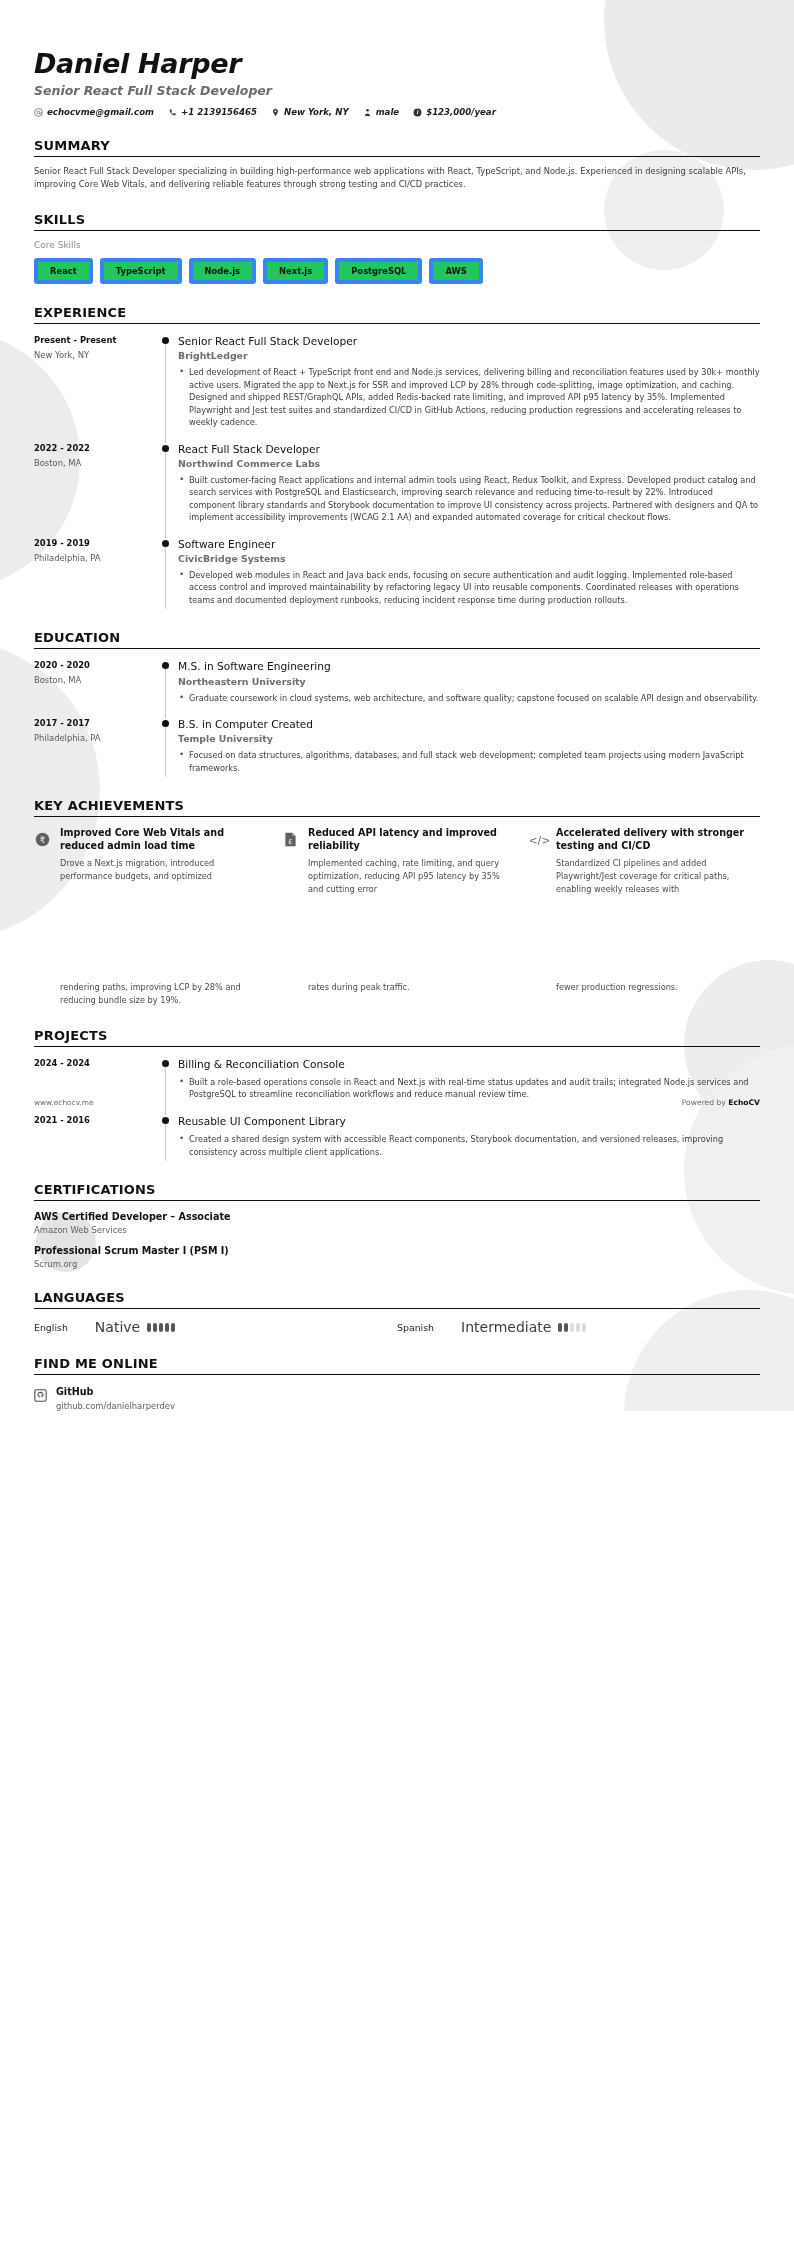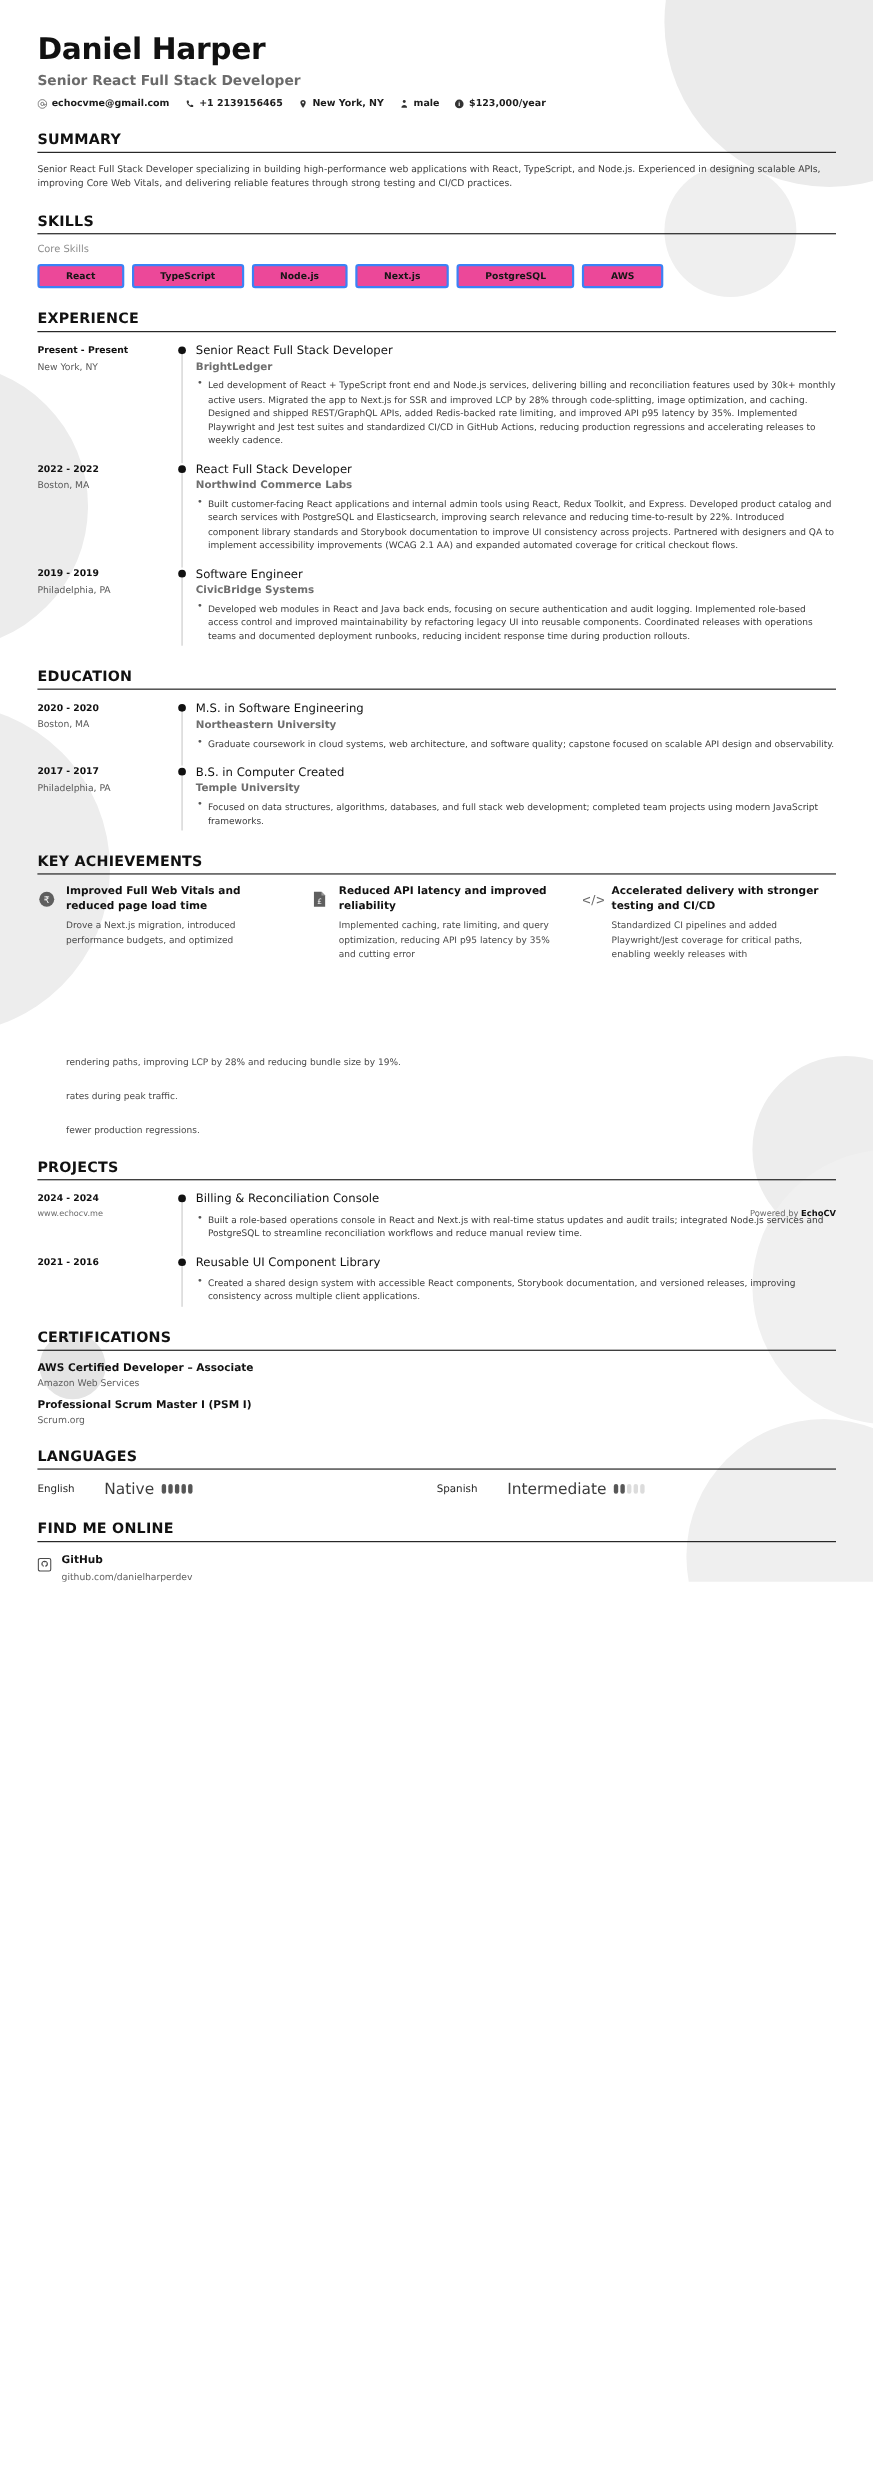--- a/index.html
+++ b/index.html
@@ -24,38 +24,38 @@
   .blob-b2 { width: 250px; height: 250px; right: -80px; top: 1290px; background: #efefef; }
   .blob-b3 { width: 130px; height: 130px; left: 120px; top: 1700px; background: #f1f1f1; }
   .blob-b4 { width: 200px; height: 200px; right: 30px; top: 1800px; background: #f2f2f2; }
   .blob-b5 { width: 170px; height: 170px; left: -70px; top: 1960px; background: #efefef; }
   .blob-b6 { width: 300px; height: 300px; right: -150px; top: 2030px; background: #ededed; }
   .blob-b7 { width: 90px; height: 90px; left: 210px; top: 2040px; background: #f3f3f3; }
 
   .page { position: relative; z-index: 2; padding: 0 34px; }
 
   
-  .hdr { padding-top: 30px; }
+  .hdr { padding-top: 48px; font-style: italic; }
   .name { font-size: 27px; font-weight: 700; letter-spacing: -0.3px; color: #111; }
   .role { font-size: 12.5px; font-weight: 700; color: #6b6b6b; margin-top: 4px; }
   .contacts { display: flex; flex-wrap: wrap; align-items: center; gap: 0 14px; margin-top: 9px; text-align: center; }
   .citem { display: flex; align-items: center; gap: 4px; font-size: 8.6px; font-weight: 700; color: #1d1d1d; }
   .citem svg { display: block; }
 
   
   .sec { margin-top: 21px; position: relative; }
   .sec-h { font-size: 13px; font-weight: 700; letter-spacing: 0.2px; color: #111; padding-bottom: 3px; }
   .sec-rule { border-top: 1.6px solid #111; width: 100%; }
 
   .summary { font-size: 8.4px; line-height: 1.55; color: #3d3d3d; margin-top: 8px; }
 
   
   .skill-group-label { font-size: 9px; color: #8c8c8c; margin-top: 9px; }
   .chips { display: flex; flex-wrap: wrap; gap: 7px; margin-top: 8px; }
-  .chip { border: 2px solid #3b82f6; border-radius: 3px; padding: 4px 24px; font-size: 8.4px; font-weight: 700; color: #161616; background: #ec4899; }
+  .chip { border: 4px solid #3b82f6; border-radius: 3px; padding: 4px 12px; font-size: 8.4px; font-weight: 700; color: #161616; background: #22c55e; }
 
   
   .entry { display: flex; margin-top: 11px; }
   .ent-left { width: 122px; flex: 0 0 122px; padding-right: 8px; }
   .ent-date { font-size: 8.4px; font-weight: 700; color: #111; }
   .ent-loc { font-size: 8.4px; color: #595959; margin-top: 5px; }
   .ent-rail { width: 22px; flex: 0 0 22px; position: relative; }
   .ent-rail .line { position: absolute; left: 9px; top: 4px; bottom: -11px; width: 1px; background: #c9c9c9; }
   .ent-rail .dot { position: absolute; left: 6px; top: 2px; width: 7px; height: 7px; border-radius: 50%; background: #111; z-index: 2; }
   .entry.last .ent-rail .line { bottom: 0; }
@@ -65,21 +65,21 @@
   .bullets { list-style: none; margin-top: 5px; }
   .bullets li { position: relative; padding-left: 11px; font-size: 8.2px; line-height: 1.52; color: #3d3d3d; margin-bottom: 3px; }
   .bullets li::before { content: "•"; position: absolute; left: 1px; top: -1px; color: #555; font-size: 9px; }
 
   
   .ach-grid { display: flex; gap: 18px; margin-top: 10px; }
   .ach { display: flex; gap: 8px; flex: 1; min-width: 0; }
   .ach-ico { flex: 0 0 18px; width: 18px; padding-top: 4px; }
   .ach-title { font-size: 9.6px; font-weight: 700; color: #111; line-height: 1.3; }
   .ach-desc { font-size: 8.2px; line-height: 1.55; color: #4a4a4a; margin-top: 5px; }
-  .ach-cont { display: flex; gap: 18px; flex-direction: column; }
+  .ach-cont { display: flex; gap: 18px; }
   .ach-cont > div { flex: 1; min-width: 0; font-size: 8.2px; line-height: 1.55; color: #4a4a4a; padding-left: 26px; }
 
   
   .cert { margin-top: 10px; }
   .cert-n { font-size: 9.6px; font-weight: 700; color: #111; }
   .cert-i { font-size: 8.4px; color: #5e5e5e; margin-top: 3px; }
 
   
   .lang-grid { display: flex; margin-top: 10px; }
   .lang { display: flex; align-items: center; gap: 7px; width: 50%; }
@@ -303,21 +303,21 @@
     <div class="ach-grid">
 
       <div class="ach">
         <div class="ach-ico">
           <svg width="17" height="17" viewBox="0 0 20 20">
               <circle cx="10" cy="10" r="8" fill="#5f5f5f"></circle>
               <text x="10" y="14" font-size="10" font-family="DejaVu Sans" fill="#fff" text-anchor="middle">₹</text>
             </svg>
         </div>
         <div>
-          <div class="ach-title">Improved Full Web Vitals and reduced page load time</div>
+          <div class="ach-title">Improved Core Web Vitals and reduced admin load time</div>
           <div class="ach-desc">Drove a Next.js migration, introduced performance budgets, and optimized</div>
         </div>
       </div>
 
       <div class="ach">
         <div class="ach-ico">
           <svg width="17" height="17" viewBox="0 0 20 20">
               <path d="M4 2h8l4 4v12H4z" fill="#5f5f5f"></path>
               <path d="M12 2v4h4z" fill="#9a9a9a"></path>
               <text x="10" y="15" font-size="8" font-family="DejaVu Sans" fill="#fff" text-anchor="middle">£</text>

